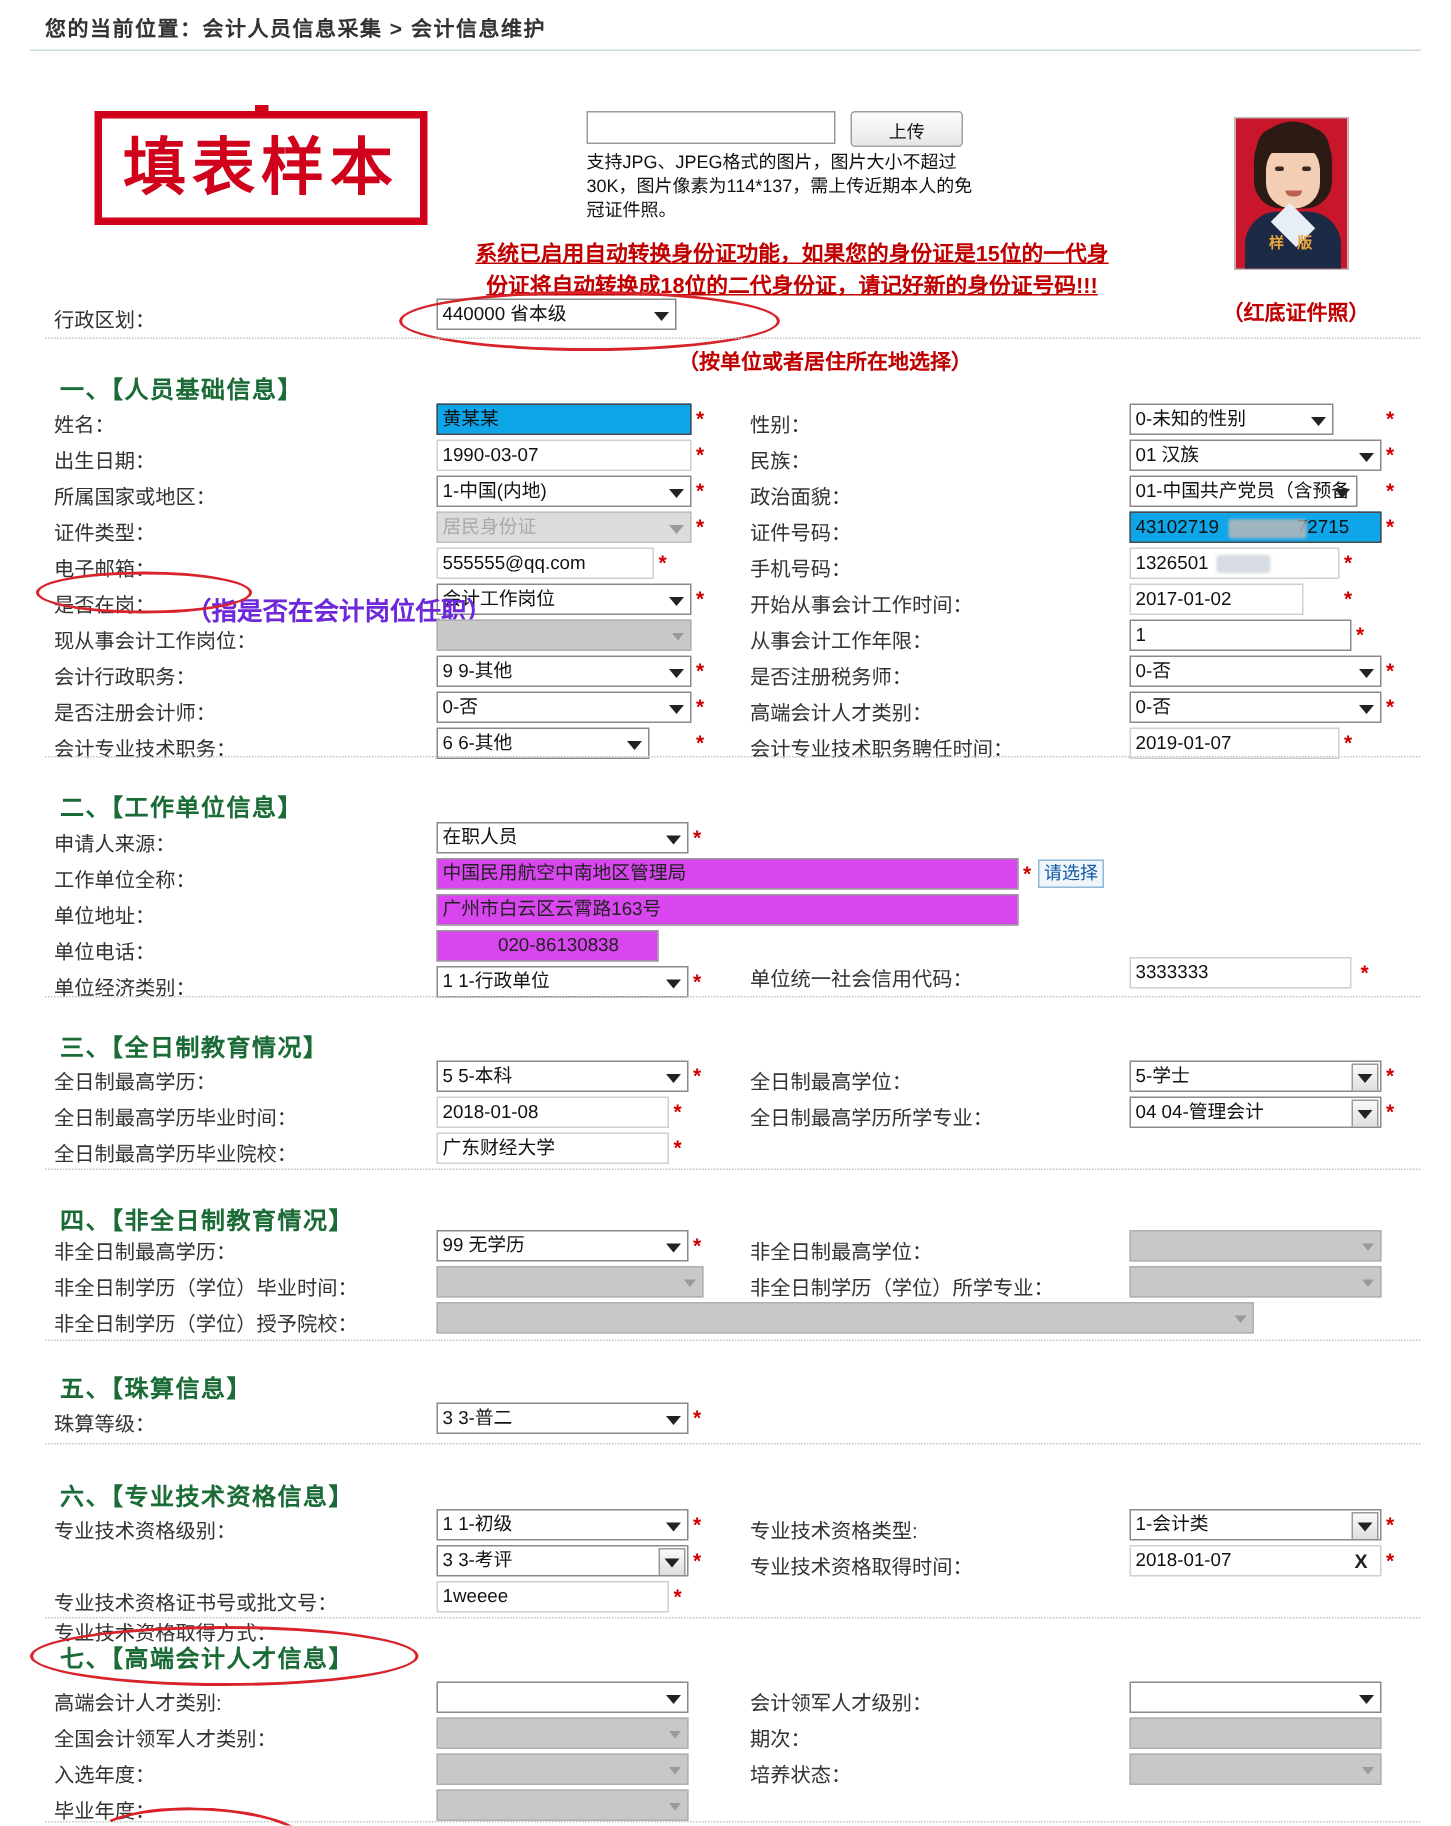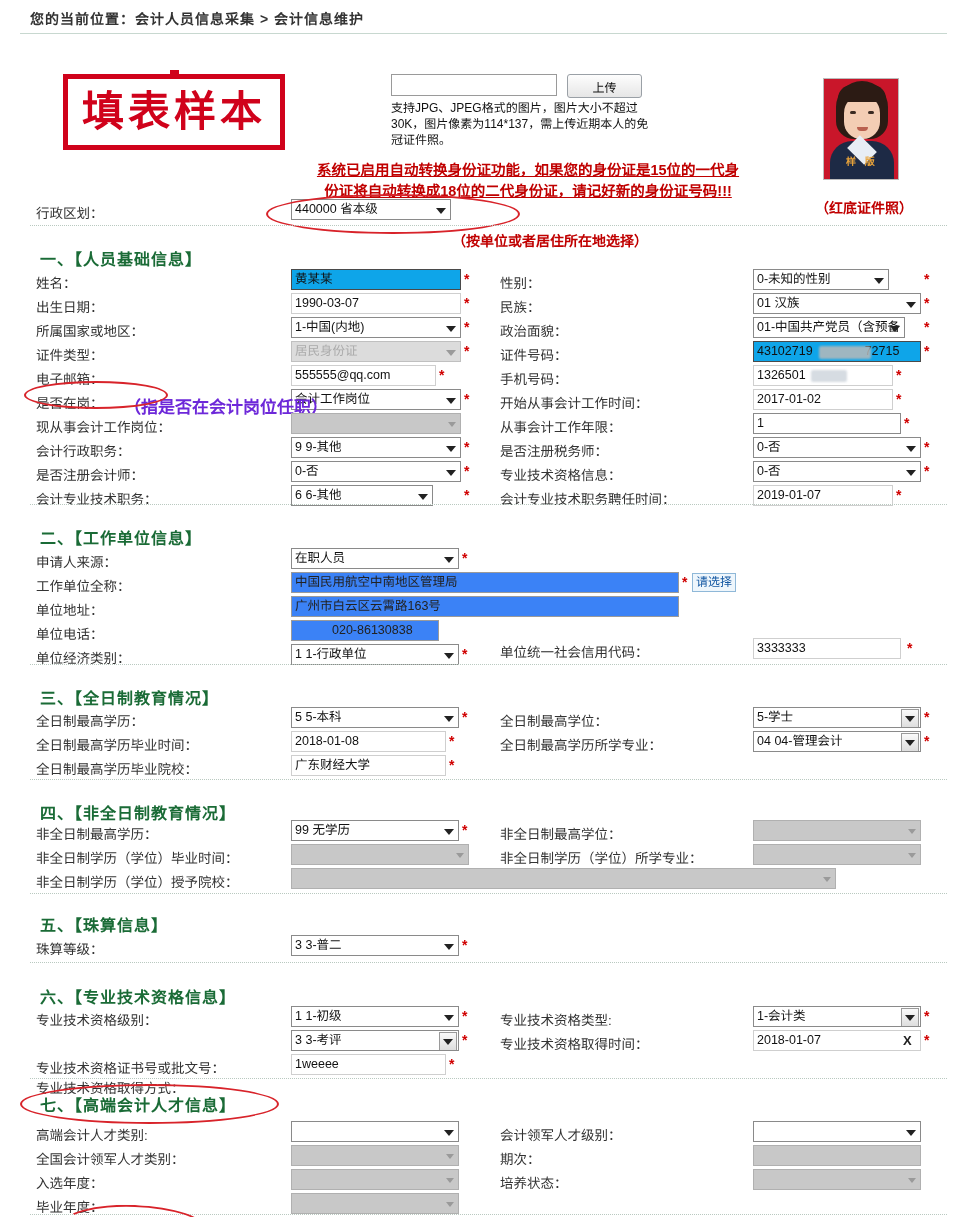--- a/index.html
+++ b/index.html
@@ -121,21 +121,21 @@
   .fld{
     position:absolute;box-sizing:border-box;height:21px;
     border:1px solid #8a8a8a;background:#ffffff;
     font-size:12.5px;color:#111;line-height:19px;
     padding:0 3px;white-space:nowrap;overflow:hidden;
   }
   .fld.txt{border:1px solid #cfcfcf;}
   .fld.sel{padding-right:20px;}
   .fld.dark{background:#0ea5e9;border:1px solid #4a4a4a;}
   .fld.grey{background:#c8c8c8;border:1px solid #b0b0b0;color:#777;}
-  .fld.greytxt{background:#3b82f6;border:1px solid #9a9a9a;color:#222;}
+  .fld.greytxt{background:#d946ef;border:1px solid #9a9a9a;color:#222;}
   .fld.disabled{background:#dcdcdc;border:1px solid #c0c0c0;color:#aaa;}
   .caret{
     position:absolute;right:4px;top:50%;margin-top:-2px;
     width:0;height:0;border-left:5px solid transparent;border-right:5px solid transparent;
     border-top:6px solid #222;
   }
   .caret.thin{border-top-color:#555;border-left-width:4px;border-right-width:4px;border-top-width:5px;}
   .caret.dim{border-top-color:#9a9a9a;}
   .caret.boxed{
     right:1px;top:1px;margin-top:0;width:16px;height:17px;
@@ -259,29 +259,29 @@
     <div class="label" style="left: 500px; top: 320px;">政治面貌：</div>
     <div class="fld sel" style="left: 753px; top: 317px; width: 152px;"><span>01-中国共产党员（含预备</span><i class="caret"></i></div>
     <div class="req" style="left: 924px; top: 320px;">*</div>
     <div class="label" style="left: 500px; top: 344px;">证件号码：</div>
     <div class="fld dark" style="left: 753px; top: 341px; width: 168px;"><span>43102719</span><i class="mask" style="left: 64.8px; top: 4px; width: 52px; height: 13px;"></i><span style="margin-left: 52px;">72715</span></div>
     <div class="req" style="left: 924px; top: 344px;">*</div>
     <div class="label" style="left: 500px; top: 368px;">手机号码：</div>
     <div class="fld txt" style="left: 753px; top: 365px; width: 140px;"><span>1326501</span><i class="mask light" style="left: 57.2px; top: 4px; width: 36px; height: 12px;"></i></div>
     <div class="req" style="left: 896px; top: 368px;">*</div>
     <div class="label" style="left: 500px; top: 392px;">开始从事会计工作时间：</div>
-    <div class="fld txt" style="left: 753px; top: 389px; width: 140px;"><span>2017-01-02</span></div>
+    <div class="fld txt" style="left: 753px; top: 389px; width: 116px;"><span>2017-01-02</span></div>
     <div class="req" style="left: 896px; top: 392px;">*</div>
     <div class="label" style="left: 500px; top: 416px;">从事会计工作年限：</div>
     <div class="fld" style="left: 753px; top: 413px; width: 148px;"><span>1</span></div>
     <div class="req" style="left: 904px; top: 416px;">*</div>
     <div class="label" style="left: 500px; top: 440px;">是否注册税务师：</div>
     <div class="fld sel" style="left: 753px; top: 437px; width: 168px;"><span>0-否</span><i class="caret"></i></div>
     <div class="req" style="left: 924px; top: 440px;">*</div>
-    <div class="label" style="left: 500px; top: 464px;">专业技术资格信息：</div>
+    <div class="label" style="left: 500px; top: 464px;">高端会计人才类别：</div>
     <div class="fld sel" style="left: 753px; top: 461px; width: 168px;"><span>0-否</span><i class="caret"></i></div>
     <div class="req" style="left: 924px; top: 464px;">*</div>
     <div class="label" style="left: 500px; top: 488px;">会计专业技术职务聘任时间：</div>
     <div class="fld txt" style="left: 753px; top: 485px; width: 140px;"><span>2019-01-07</span></div>
     <div class="req" style="left: 896px; top: 488px;">*</div>
     <div class="divider" style="left: 30px; top: 504px; width: 917px;"></div>
     <div class="sec-title" style="left: 40px; top: 525px;">二、【工作单位信息】</div>
     <div class="label" style="left: 36px; top: 551px;">申请人来源：</div>
     <div class="fld sel" style="left: 291px; top: 548px; width: 168px;"><span>在职人员</span><i class="caret"></i></div>
     <div class="req" style="left: 462px; top: 551px;">*</div>

